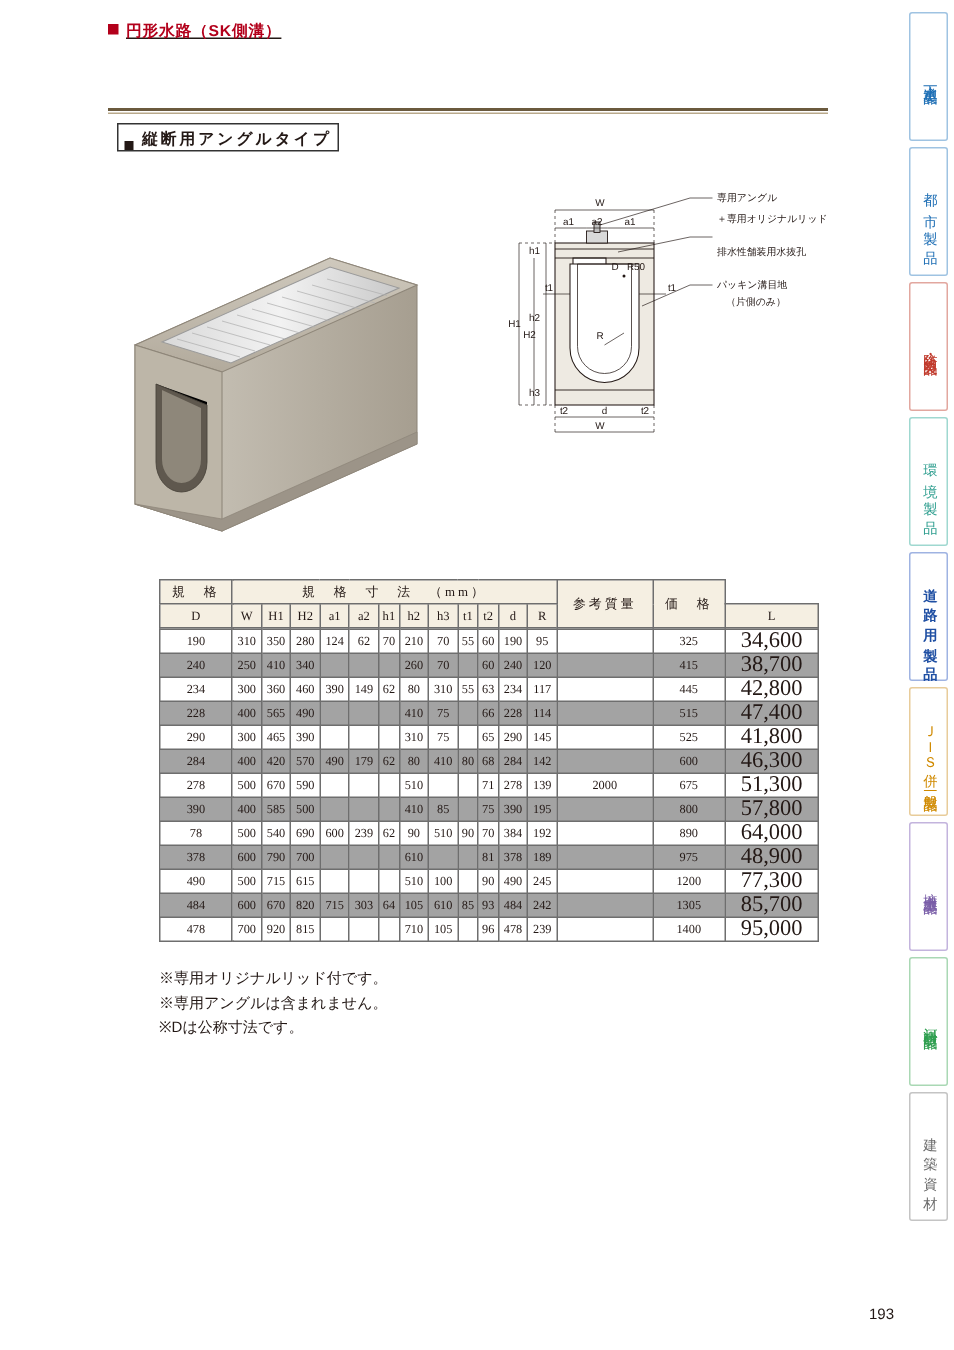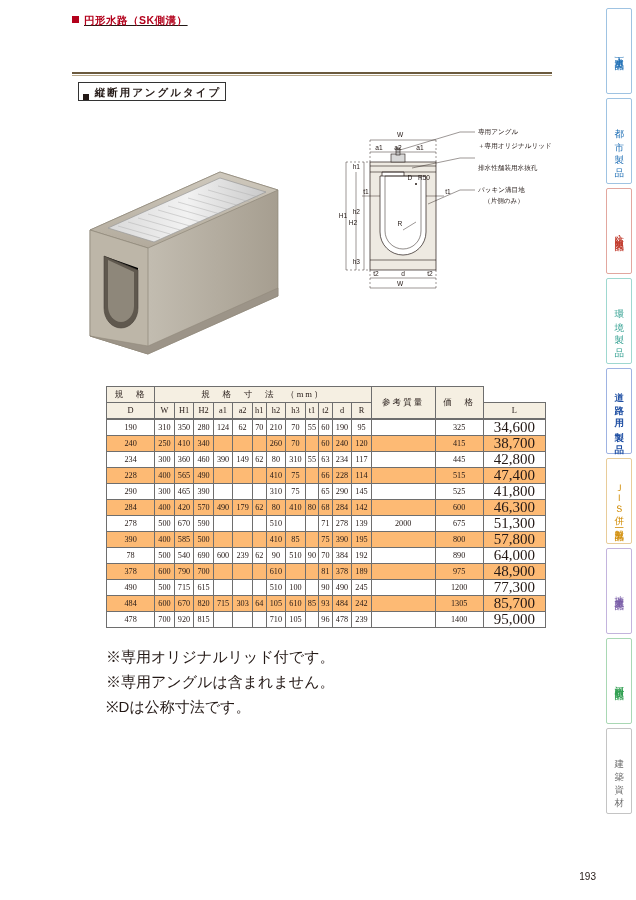--- a/index.html
+++ b/index.html
@@ -89,24 +89,24 @@
     padding:0;
     height:15px;
     line-height:15px;
     font-weight:normal;
     white-space:nowrap;
   }
   table.spec thead th { background:#f5efe2; font-size:8.6px; letter-spacing:2px; }
   table.spec thead th.sub { background:#f5efe2; letter-spacing:0; font-size:8.4px; }
   td.price { font-weight:bold; font-size:15px; }
   td.d-col { letter-spacing:0; }
-  .tint { background:#fdba74; }
-
-  
-  .notes { position:absolute; left:106px; top:645px; font-size:15px; line-height:1.65; }
+  .tint { background:#a3a3a3; }
+
+  
+  .notes { position:absolute; left:106px; top:645px; font-size:10px; line-height:1.65; }
 
   
   .pageno { position:absolute; right:40px; bottom:18px; font-size:10px; font-weight:normal; }
 
   
   svg text { font-family:"Liberation Sans", sans-serif; fill:#231815; }
 </style>
 </head>
 <body>
 

